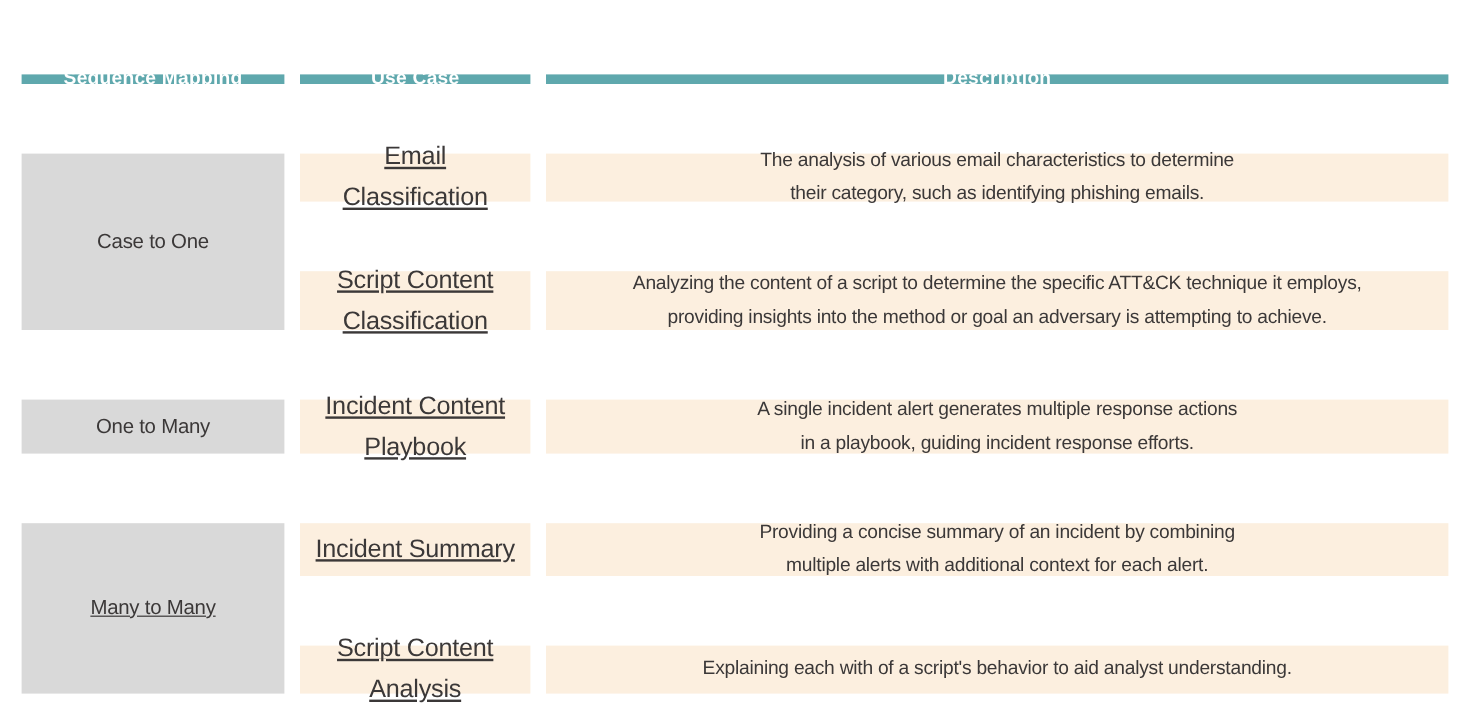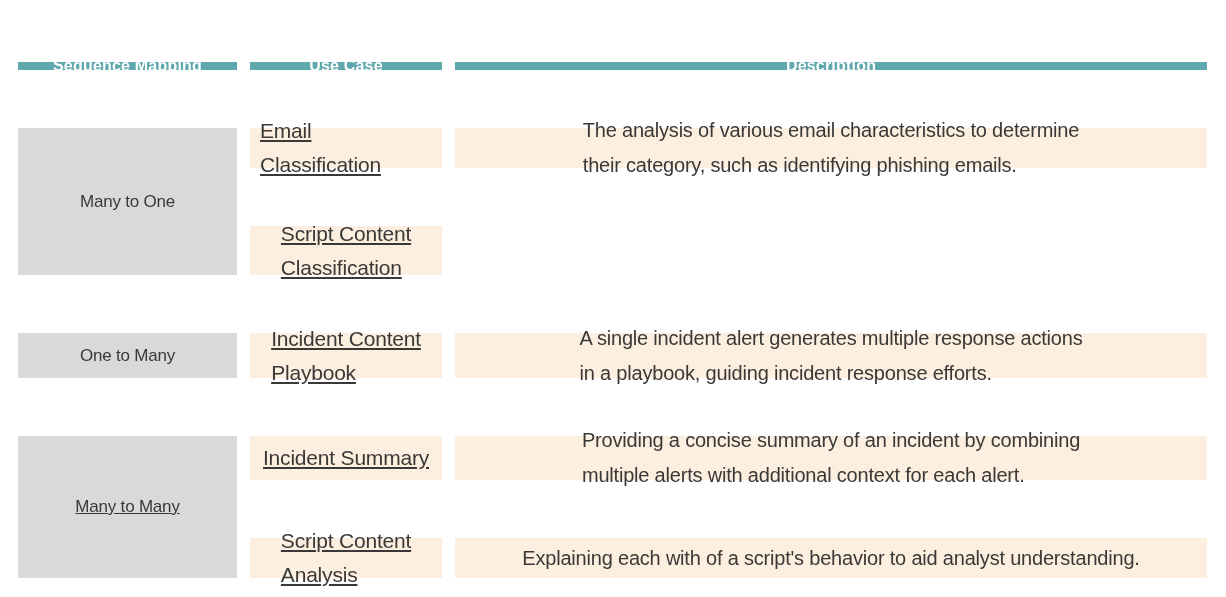--- a/index.html
+++ b/index.html
@@ -25,21 +25,21 @@
     gap: 14px 13px;
     padding: 18px 19px 19px 18px;
     box-sizing: border-box;
     width: 1226px;
     height: 597px;
   }
   .cell {
     display: flex;
     align-items: center;
     justify-content: center;
-    text-align: left;
+    text-align: center;
     box-sizing: border-box;
     letter-spacing: -0.2px;
     margin-top: 44px;
   }
   .header {
     background: var(--header-bg, #5fa8ad);
     color: var(--header-text, #ffffff);
     font-weight: 700;
     font-size: 16px;
     letter-spacing: 0.2px;
@@ -50,21 +50,21 @@
   }
   .usecase {
     background: var(--cell-bg, #fcefdf);
     font-size: 21px;
     white-space: pre-line;
     line-height: 1.6;
     padding: 6px 10px;
   }
   .desc {
     background: var(--cell-bg, #fcefdf);
-    font-size: 20px;
+    font-size: 16px;
     white-space: pre-line;
     line-height: 1.75;
     padding: 18px 18px;
   }
   
   .c1 { grid-column: 1; }
   .c2 { grid-column: 2; text-decoration: underline; }
   .c3 { grid-column: 3; }
   .r1 { grid-row: 1; }
   .r2 { grid-row: 2; }
@@ -78,26 +78,28 @@
 </head>
 <body>
 
 <div class="canvas">
   <div class="table">
 
     <div class="cell header c1 r1">Sequence Mapping</div>
     <div class="cell header c2 r1">Use Case</div>
     <div class="cell header c3 r1">Description</div>
 
-    <div class="cell mapping c1 span-r2-3">Many to One</div>
+    <div class="cell mapping c1 span-r2-3">Case to One</div>
     <div class="cell usecase c2 r2">Email Classification</div>
     <div class="cell desc c3 r2">The analysis of various email characteristics to determine
 their category, such as identifying phishing emails.</div>
     <div class="cell usecase c2 r3">Script Content
 Classification</div>
+    <div class="cell desc c3 r3">Analyzing the content of a script to determine the specific ATT&amp;CK technique it employs,
+providing insights into the method or goal an adversary is attempting to achieve.</div>
 
     <div class="cell mapping c1 r4">One to Many</div>
     <div class="cell usecase c2 r4">Incident Content
 Playbook</div>
     <div class="cell desc c3 r4">A single incident alert generates multiple response actions
 in a playbook, guiding incident response efforts.</div>
 
     <div class="cell mapping c1 span-r5-6">Many to Many</div>
     <div class="cell usecase c2 r5">Incident Summary</div>
     <div class="cell desc c3 r5">Providing a concise summary of an incident by combining

